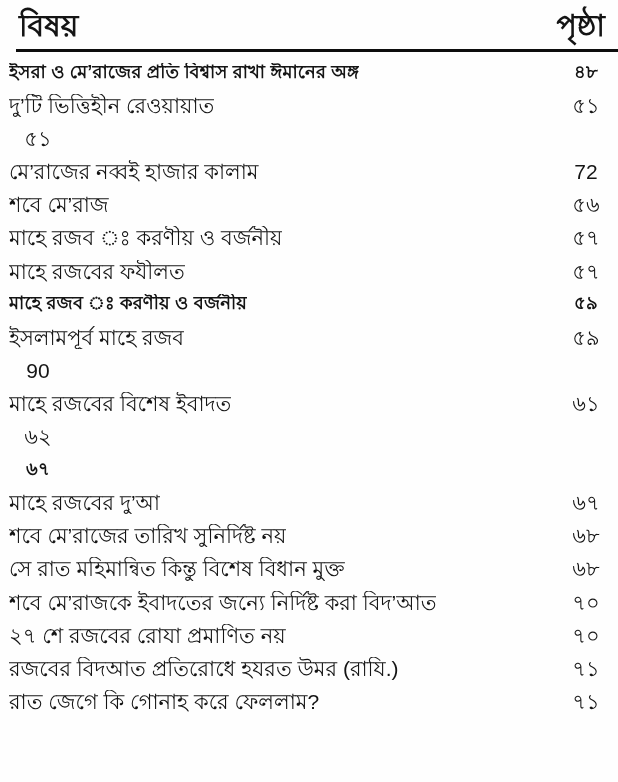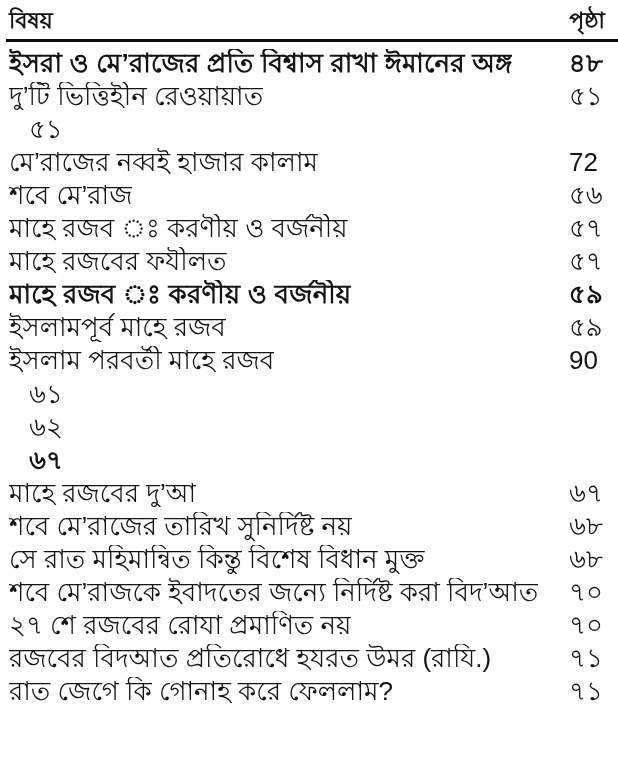--- a/index.html
+++ b/index.html
@@ -12,41 +12,41 @@
     color: #141414;
     font-family: "Liberation Sans", "DejaVu Sans", sans-serif;
     box-sizing: border-box;
     padding-top: 7px;
     overflow: hidden;
   }
   .toc-header {
     display: flex;
     justify-content: space-between;
     align-items: center;
-    margin-left: 6px;
+    margin-left: 16px;
     padding: 1px 13px 5px 3px;
     border-bottom: 3px solid #0d0d0d;
-    font-size: 22px;
+    font-size: 30px;
     font-weight: 600;
     line-height: 1.2;
   }
   .rows { padding-top: 4px; }
   .row {
     height: 33.1px;
     display: flex;
     justify-content: space-between;
     align-items: center;
     padding: 0 15px 0 9px;
-    font-size: 26px;
+    font-size: 21px;
     line-height: 1.1;
     white-space: nowrap;
   }
   .row .title { overflow: hidden; text-overflow: ellipsis; }
-  .row .pg { margin-left: 20px; flex: 0 0 auto; min-width: 34px; text-align: left; }
-  .row.bold { font-weight: bold; font-size: 26px; letter-spacing: 0.2px; }
+  .row .pg { margin-left: 12px; flex: 0 0 auto; min-width: 34px; text-align: center; }
+  .row.bold { font-weight: bold; font-size: 18px; letter-spacing: 0.2px; }
 </style>
 </head>
 <body>
 
 <div class="page">
 
   <div class="toc-header">
     <span>বিষয়</span>
     <span>পৃষ্ঠা</span>
   </div>
@@ -81,24 +81,24 @@
       </div>
     <div class="row bold">
         <span class="title">মাহে রজব ঃ করণীয় ও বর্জনীয়</span>
         <span class="pg">৫৯</span>
       </div>
     <div class="row">
         <span class="title">ইসলামপূর্ব মাহে রজব</span>
         <span class="pg">৫৯</span>
       </div>
     <div class="row">
-        <span class="title">ইসলাম পরবর্তী মাহে রজব</span>
         <span class="pg">90</span>
       </div>
     <div class="row">
+        <span class="title">মাহে রজবের বিশেষ ইবাদত</span>
         <span class="pg">৬১</span>
       </div>
     <div class="row">
         <span class="pg">৬২</span>
       </div>
     <div class="row bold">
         <span class="pg">৬৭</span>
       </div>
     <div class="row">
         <span class="title">মাহে রজবের দু’আ</span>

